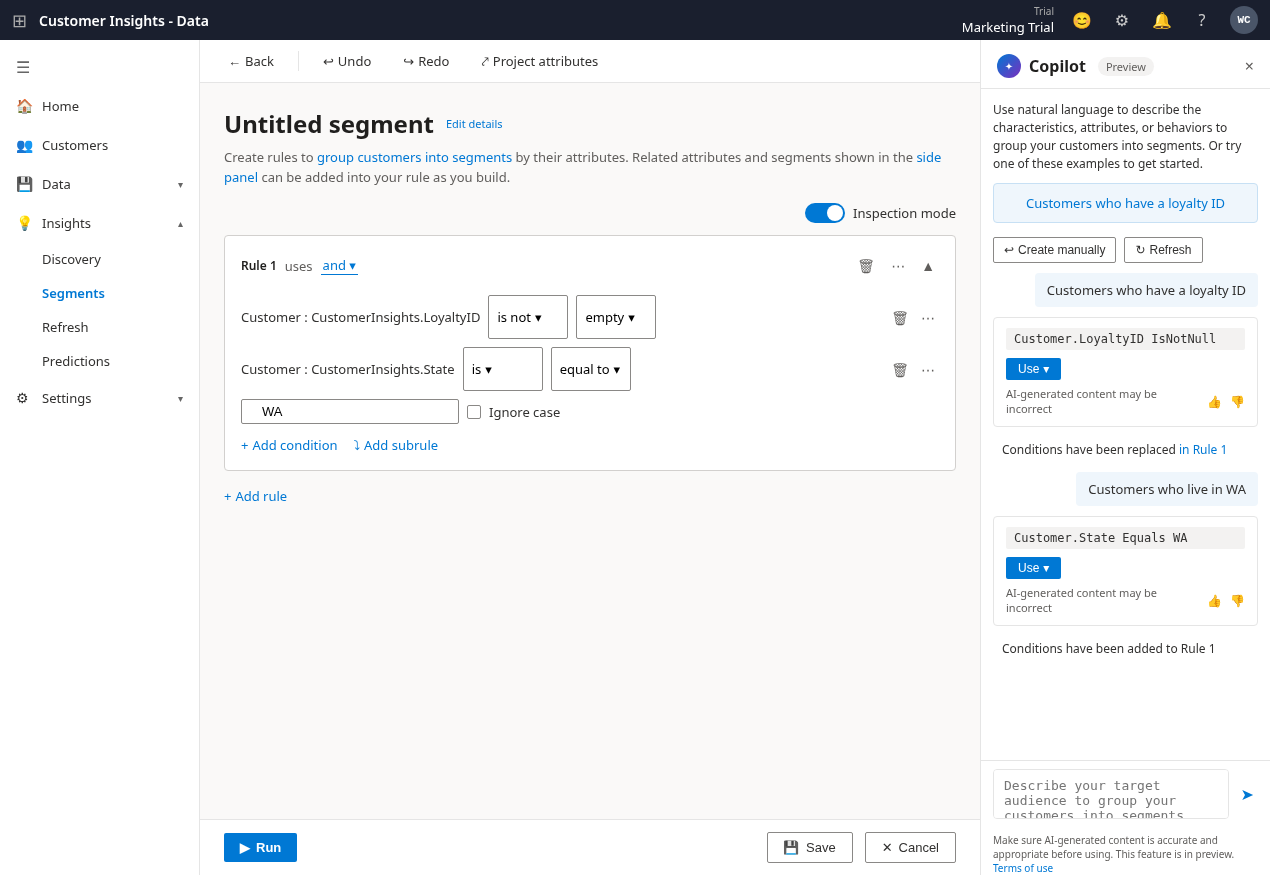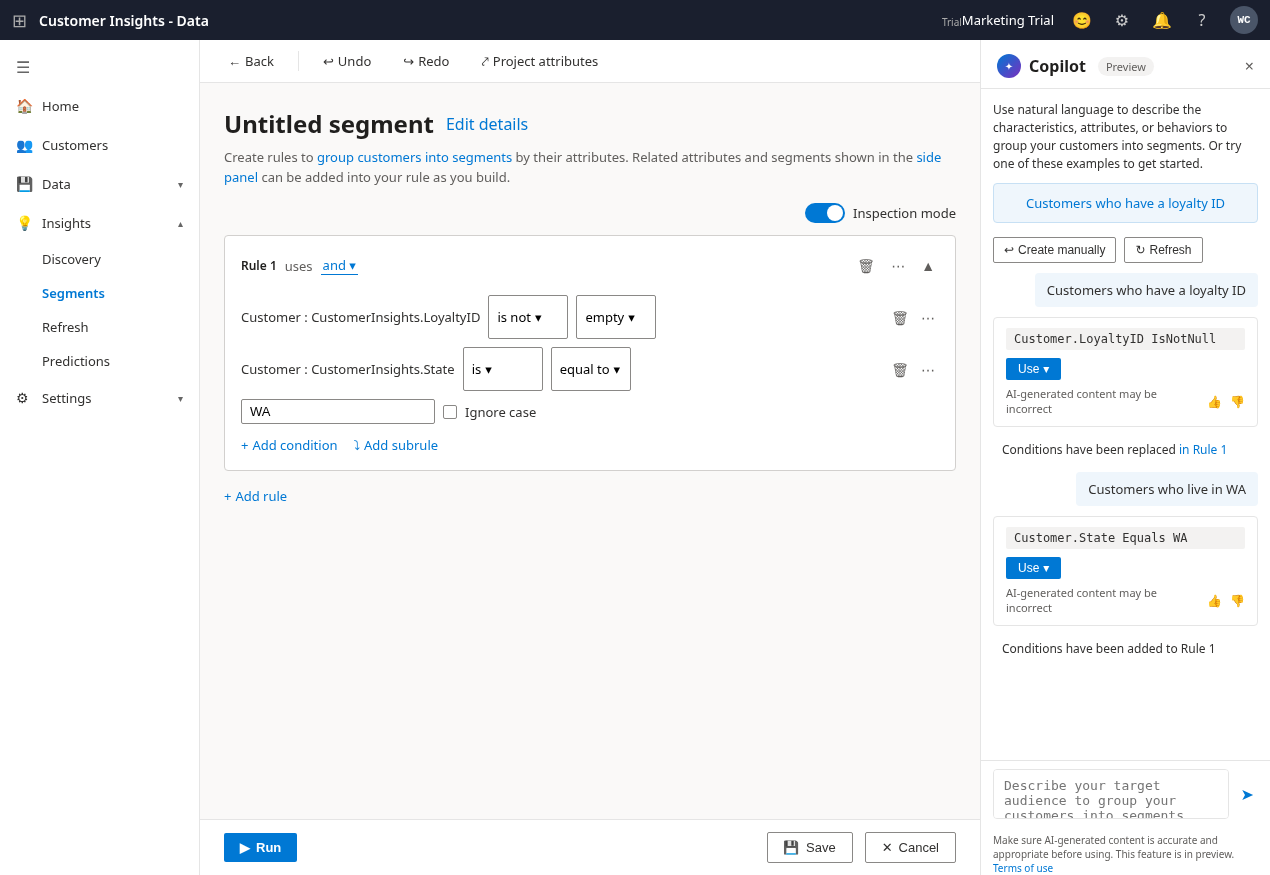--- a/index.html
+++ b/index.html
@@ -3,21 +3,21 @@
   <meta charset="utf-8">
   <style>
     * { box-sizing: border-box; margin: 0; padding: 0; }
     body { font-family: 'Segoe UI', system-ui, sans-serif; font-size: 13px; background: #f3f2f1; display: flex; flex-direction: column; height: 875px; overflow: hidden; }
 
     
     .topbar { background: #1a1f2e; color: #fff; height: 40px; display: flex; align-items: center; padding: 0 12px; gap: 12px; flex-shrink: 0; }
     .topbar-grid { color: #aaa; font-size: 18px; cursor: pointer; }
     .topbar-title { font-size: 14px; font-weight: 600; flex: 1; }
     .topbar-right { display: flex; align-items: center; gap: 16px; }
-    .trial-badge { display: flex; flex-direction: row; align-items: flex-end; }
+    .trial-badge { display: flex; flex-direction: column; align-items: flex-end; }
     .trial-badge .trial-text { font-size: 10px; color: #aaa; }
     .topbar-icon { width: 24px; height: 24px; display: flex; align-items: center; justify-content: center; color: #ccc; cursor: pointer; font-size: 16px; }
     .avatar { width: 28px; height: 28px; border-radius: 50%; background: #4a5568; display: flex; align-items: center; justify-content: center; font-size: 11px; font-weight: 700; color: #fff; font-family: Liberation Mono, monospace; }
 
     
     .layout { display: flex; flex: 1; overflow: hidden; }
 
     
     .sidebar { width: 200px; background: #fff; border-right: 1px solid #e5e5e5; display: flex; flex-direction: column; flex-shrink: 0; padding: 8px 0; }
     .sidebar-hamburger { padding: 8px 16px; cursor: pointer; color: #666; font-size: 16px; }
@@ -31,21 +31,21 @@
     .main { flex: 1; display: flex; flex-direction: column; overflow: hidden; background: #faf9f8; }
 
     
     .toolbar { background: #fff; border-bottom: 1px solid #e5e5e5; padding: 8px 20px; display: flex; align-items: center; gap: 16px; flex-shrink: 0; }
     .toolbar-btn { display: flex; align-items: center; gap: 4px; color: #323130; cursor: pointer; font-size: 13px; padding: 4px 8px; border-radius: 2px; }
     .toolbar-separator { width: 1px; height: 20px; background: #e5e5e5; }
 
     
     .content { flex: 1; overflow-y: auto; padding: 24px 24px 0 24px; }
     .page-title { font-size: 24px; font-weight: 700; color: #201f1e; display: flex; align-items: center; gap: 12px; margin-bottom: 8px; }
-    .edit-details-link { font-size: 16px; color: #0078d4; cursor: pointer; font-weight: 400; }
+    .edit-details-link { font-size: 11px; color: #0078d4; cursor: pointer; font-weight: 400; }
     .subtitle { font-size: 13px; color: #605e5c; margin-bottom: 16px; line-height: 1.5; }
     .subtitle a { color: #0078d4; text-decoration: none; }
 
     
     .inspection-row { display: flex; align-items: center; justify-content: flex-end; margin-bottom: 12px; gap: 8px; }
     .toggle { width: 40px; height: 20px; background: #0078d4; border-radius: 10px; position: relative; cursor: pointer; }
     .toggle-knob { width: 16px; height: 16px; background: #fff; border-radius: 50%; position: absolute; top: 2px; right: 2px; }
     .inspection-label { font-size: 13px; color: #323130; }
 
     
@@ -58,21 +58,21 @@
     .icon-btn { cursor: pointer; color: #605e5c; font-size: 14px; padding: 4px; border-radius: 2px; }
 
     
     .condition-row { display: flex; align-items: center; gap: 8px; margin-bottom: 8px; }
     .condition-field { font-size: 13px; color: #323130; }
     .condition-select { display: inline-flex; align-items: center; gap: 4px; border: 1px solid #8a8886; border-radius: 2px; padding: 12px 8px; cursor: pointer; font-size: 13px; background: #fff; min-width: 80px; }
     .condition-actions { margin-left: auto; display: flex; gap: 4px; }
     .and-label { font-size: 13px; color: #605e5c; font-style: italic; padding: 4px 0; }
 
     
-    .value-input { border: 1px solid #8a8886; border-radius: 2px; padding: 4px 8px; font-size: 13px; min-width: 80px; background: #fff; }
+    .value-input { border: 1px solid #8a8886; border-radius: 2px; padding: 4px 20px; font-size: 13px; min-width: 80px; background: #fff; }
     .ignore-case-row { display: flex; align-items: center; gap: 8px; margin: 8px 0; }
     .checkbox { width: 14px; height: 14px; border: 1px solid #8a8886; border-radius: 2px; cursor: pointer; }
     .ignore-case-label { font-size: 13px; color: #323130; }
 
     
     .add-row { display: flex; align-items: center; gap: 16px; margin-top: 12px; }
     .add-link { display: flex; align-items: center; gap: 4px; color: #0078d4; cursor: pointer; font-size: 13px; }
 
     
     .add-rule { display: flex; align-items: center; gap: 4px; color: #0078d4; cursor: pointer; font-size: 13px; margin-top: 4px; }

